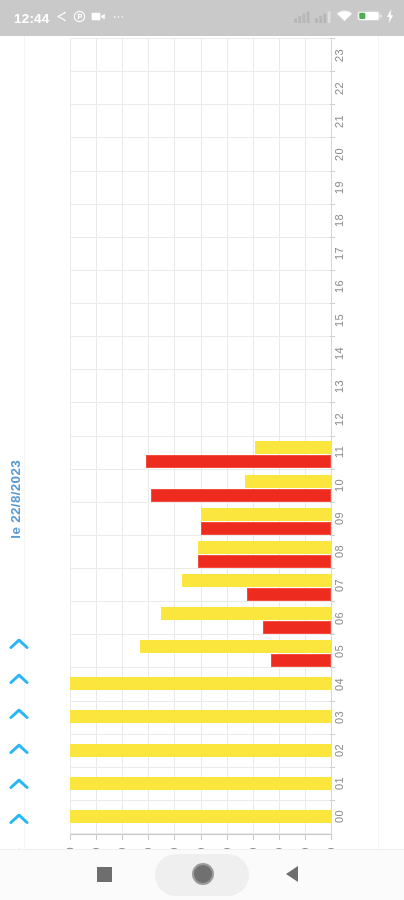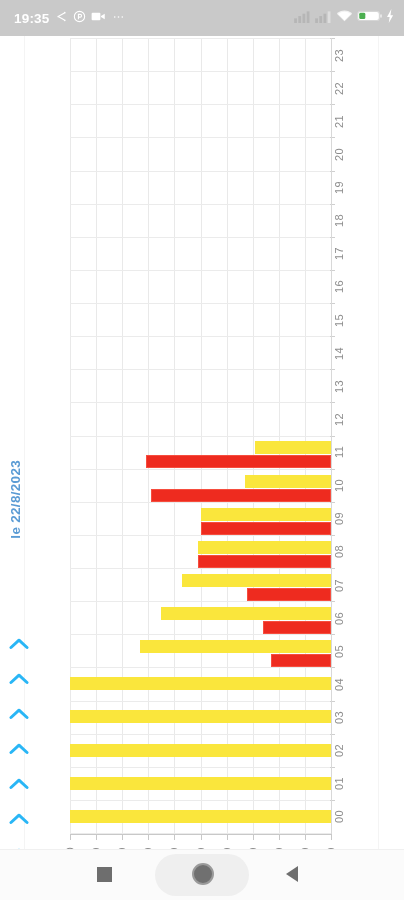--- a/index.html
+++ b/index.html
@@ -155,21 +155,21 @@
   #page-edge-r{
     position:absolute; left:378px; top:36px; width:1px; height:814px;
     background:#f4f4f4; z-index:2;
   }
 </style>
 </head>
 <body>
 
 <div id="status-bar">
   <div id="status-left">
-    <span id="status-clock">19:35</span>
+    <span id="status-clock">12:44</span>
     <span class="sb-ico">
       <svg width="13" height="13" viewBox="0 0 24 24">
           <g fill="none" stroke="#ffffff" stroke-width="2.2" stroke-linecap="round">
             <circle cx="18" cy="5" r="1.6" fill="#ffffff" stroke="none"></circle>
             <circle cx="6" cy="12" r="1.6" fill="#ffffff" stroke="none"></circle>
             <circle cx="18" cy="19" r="1.6" fill="#ffffff" stroke="none"></circle>
             <path d="M16.5 6 7.5 11"></path>
             <path d="M7.5 13 16.5 18"></path>
           </g>
         </svg>

